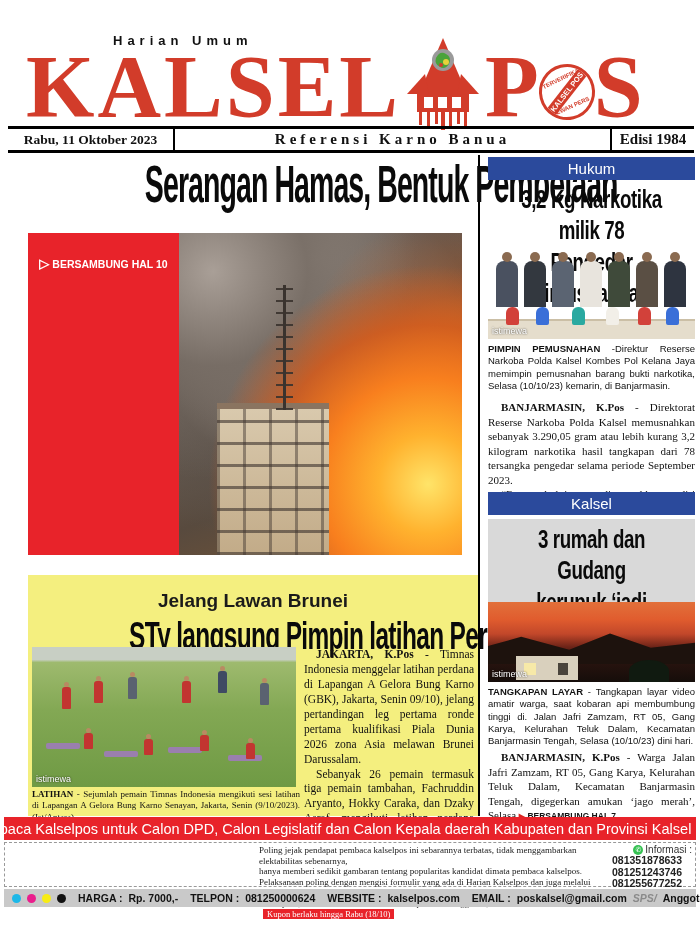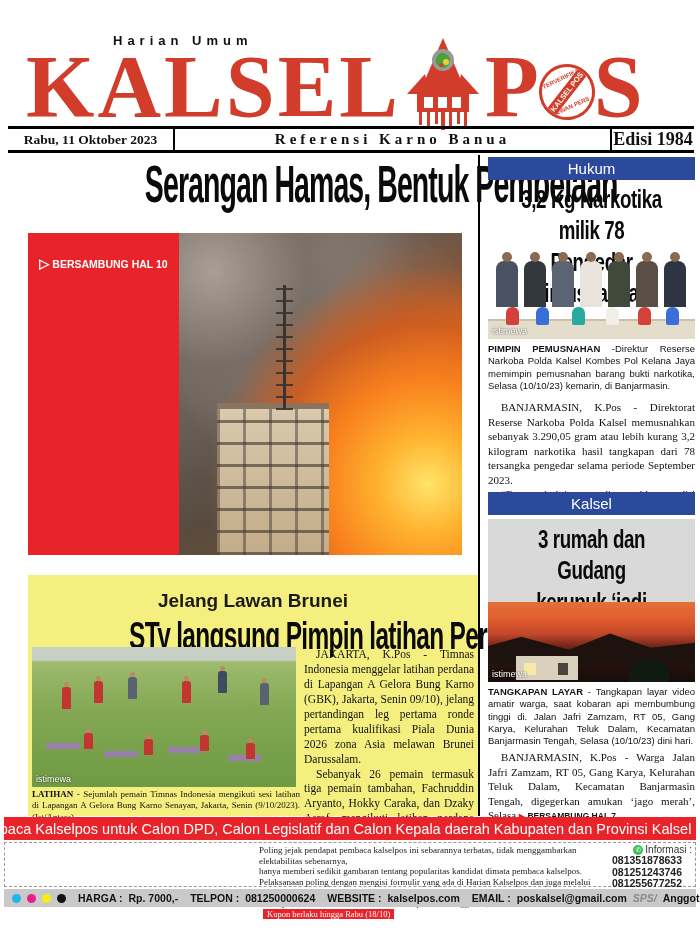--- a/index.html
+++ b/index.html
@@ -21,21 +21,21 @@
   .stamp-band{position:absolute;top:50%;left:-12%;width:124%;transform:translateY(-50%) rotate(-38deg);
               background:#d23c2a;color:#fff;font-size:7.5px;font-weight:bold;text-align:center;padding:1px 0}
   .stamp-bottom{position:absolute;bottom:7px;left:0;width:100%;text-align:center;
                 font-size:6px;font-weight:bold;color:#d23c2a;transform:rotate(-10deg)}
   .datebar{position:absolute;left:8px;right:6px;top:126px;height:27px;
            border-top:3px solid #000;border-bottom:3px solid #000;display:flex;align-items:stretch;
            font-family:"Liberation Serif",serif;font-weight:bold}
   .db-left{width:165px;display:flex;align-items:center;justify-content:center;font-size:13.5px}
   .db-center{flex:1;border-left:2.5px solid #000;border-right:2.5px solid #000;
              display:flex;align-items:center;justify-content:center;font-size:15px;letter-spacing:4px}
-  .db-right{width:82px;display:flex;align-items:center;justify-content:center;font-size:18px}
+  .db-right{width:82px;display:flex;align-items:center;justify-content:center;font-size:15px}
 
   
   .condensed{font-family:"Liberation Sans",sans-serif;font-weight:700;color:#0a0a0a}
   .serif{font-family:"Liberation Serif",serif}
   .cont{display:inline-flex;align-items:center;gap:3px;font-weight:bold;white-space:nowrap}
   .tri::before{content:"▶";color:#d9251f;font-size:8px;line-height:1}
   .tri-outline::before{content:"▷";color:#fff;font-size:13px;line-height:1}
   .watermark{position:absolute;left:4px;bottom:3px;color:#fff;font-size:9px;
              text-shadow:0 0 2px rgba(0,0,0,.8)}
   .col-divider{position:absolute;left:478px;top:155px;width:2px;height:661px;background:#000}
@@ -82,21 +82,21 @@
     background:linear-gradient(180deg,#c8cfc4 0%,#c8cfc4 9%,#9eba6e 11%,#83a854 45%,#6f9a44 100%)}
   .pl{position:absolute;width:9px;height:16px;border-radius:3px 3px 1px 1px;background:#c23530}
   .pl::before{content:"";position:absolute;left:2px;top:-5px;width:5px;height:5px;border-radius:50%;background:#b98a62}
   .pl.gray{background:#5a6270}.pl.navy{background:#3f4a63}.pl.tall{height:22px}
   .mat{position:absolute;width:34px;height:6px;background:#9a7fae;border-radius:2px}
   .train-caption{position:absolute;left:4px;top:214px;width:268px;font-size:9px;line-height:1.25;
                  text-align:justify;color:#111}
   .sports-article{position:absolute;left:276px;top:72px;width:170px;font-size:11.5px;line-height:1.3;
                   text-align:justify;color:#111}
   .sports-article p{text-indent:12px;margin:0}
-  .dateline{font-weight:normal}
+  .dateline{font-weight:bold}
   .cont-inline{font-size:8.5px;font-weight:bold;font-family:"Liberation Sans",sans-serif;white-space:nowrap}
 
   
   .badge{position:absolute;left:488px;width:207px;height:23px;background:#2b4a9c;color:#fff;
          display:flex;align-items:center;justify-content:center;font-size:15px}
   .rc-headline-wrap{position:absolute;left:488px;width:207px;text-align:center;overflow:visible}
   .rc-headline{display:inline-block;white-space:pre-line;font-size:24px;line-height:1.18;
                letter-spacing:-.5px;transform:scale(.78,1.1);transform-origin:center top}
   .k-headline-box{position:absolute;left:488px;width:207px;background:#d9d9d9;padding:5px 0 7px 0;
                   text-align:center;overflow:visible}

